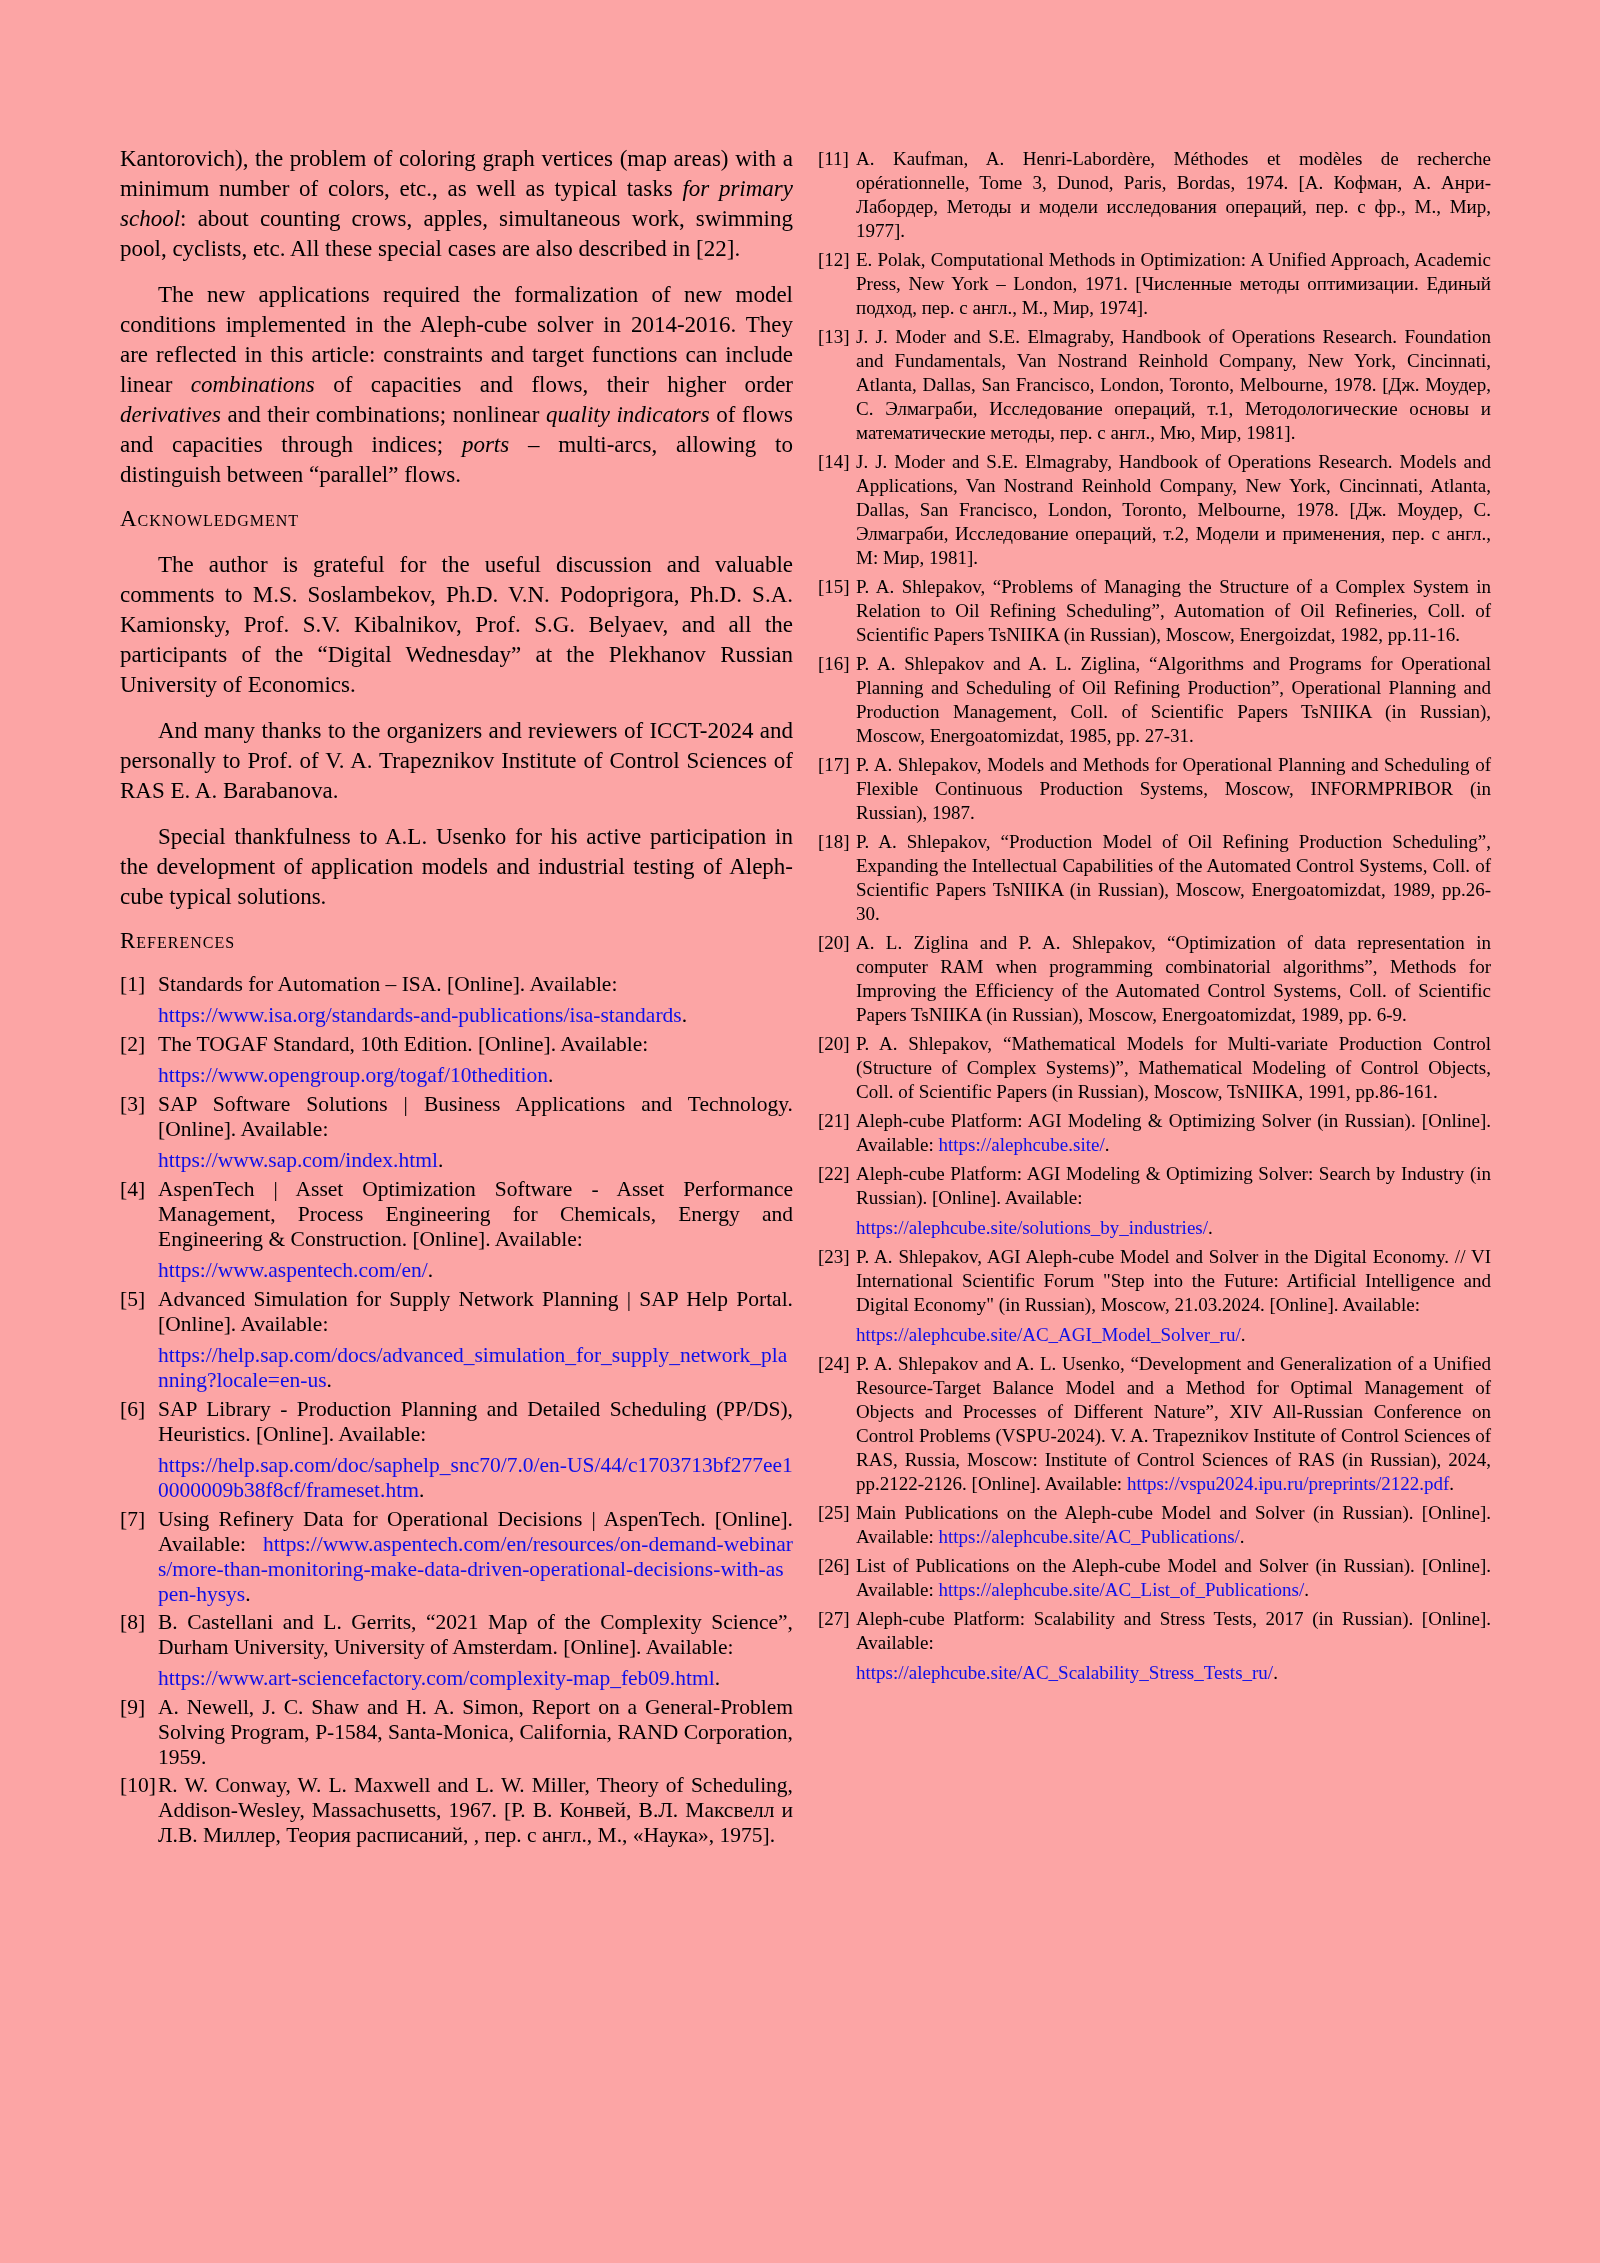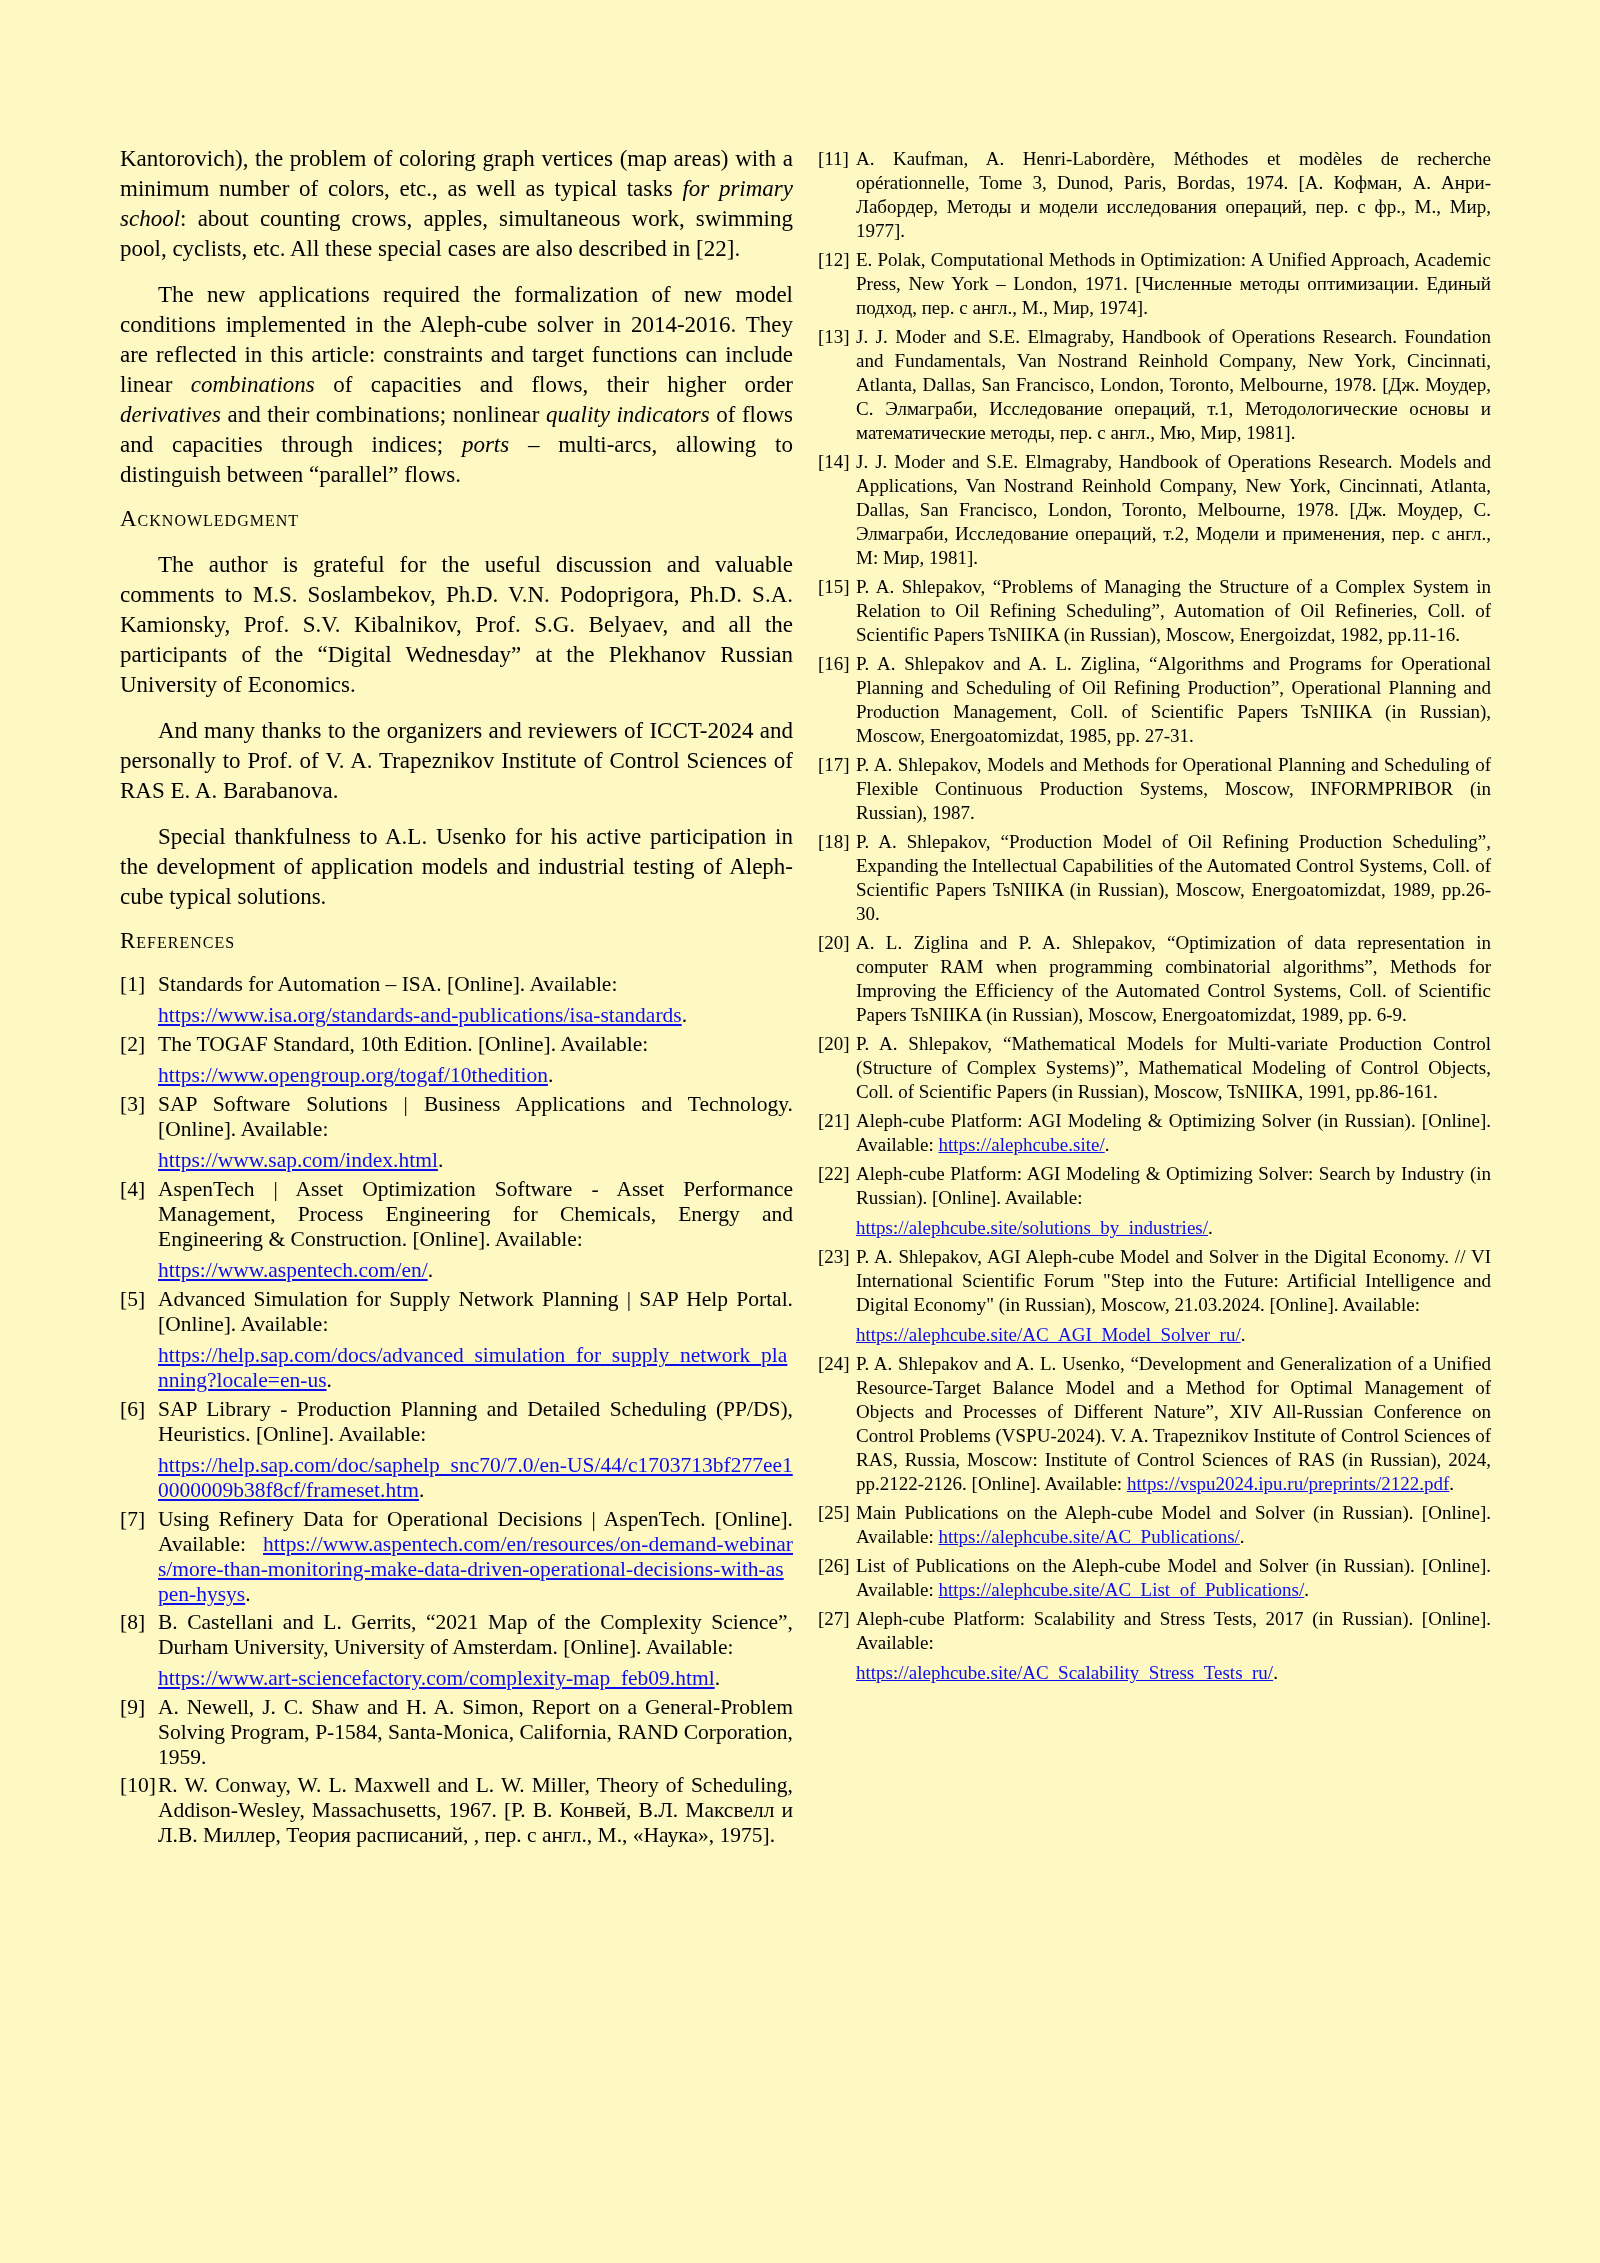--- a/index.html
+++ b/index.html
@@ -4,21 +4,21 @@
 <style>
   * { margin:0; padding:0; box-sizing:border-box; }
   html,body { background:#ffffff; }
   body {
     position:relative;
     width:1600px; height:2263px;
     font-family:"Liberation Serif", serif;
     color:#000;
     overflow:hidden;
   }
-  .page { position:absolute; inset:0; background:#fef9c3; }
+  .page { position:absolute; inset:0; background:#fca5a5; }
   .col { position:absolute; }
   .col.left  { left:120px; top:144px; width:673px; }
   .col.right { left:818px; top:147px; width:673px; }
 
   
   .bp { font-size:23px; line-height:30px; text-align:justify; margin-bottom:16px; }
   .bp.ind { text-indent:38px; }
   .it { font-style:italic; }
 
   
@@ -27,21 +27,21 @@
     font-variant:small-caps; letter-spacing:1px;
     margin:8px 0 18px 0;
   }
 
   
   .ref { position:relative; padding-left:38px; text-align:justify; }
   .ref .lbl { position:absolute; left:0; top:0; }
   .refs-left  .ref { font-size:21.5px; line-height:25px; margin-bottom:3px; }
   .refs-right .ref { font-size:19px;   line-height:24px; margin-bottom:5px; }
 
-  .link { color:var(--link,#0000ee); text-decoration:underline; cursor:pointer; word-break:break-all; }
+  .link { color:var(--link,#0000ee); cursor:pointer; word-break:break-all; }
   .url-line { margin:6px 0 4px 0; text-align:left; }
 </style>
 </head>
 <body style="background: rgb(255, 255, 255); color: rgb(0, 0, 0);">
 
 <div class="page">
   <div class="col left">
     <div id="before-ack">
         <div class="bp"><span>Kantorovich), the problem of coloring graph vertices (map areas) with a minimum number of colors, etc., as well as typical tasks </span><span class="it">for primary school</span><span>: about counting crows, apples, simultaneous work, swimming pool, cyclists, etc. All these special cases are also described in [22].</span></div>
         <div class="bp ind"><span>The new applications required the formalization of new model conditions implemented in the Aleph-cube solver in 2014-2016. They are reflected in this article: constraints and target functions can include linear </span><span class="it">combinations</span><span> of capacities and flows, their higher order </span><span class="it">derivatives</span><span> and their combinations; nonlinear </span><span class="it">quality indicators</span><span> of flows and capacities through indices; </span><span class="it">ports</span><span> – multi-arcs, allowing to distinguish between “parallel” flows.</span></div>

